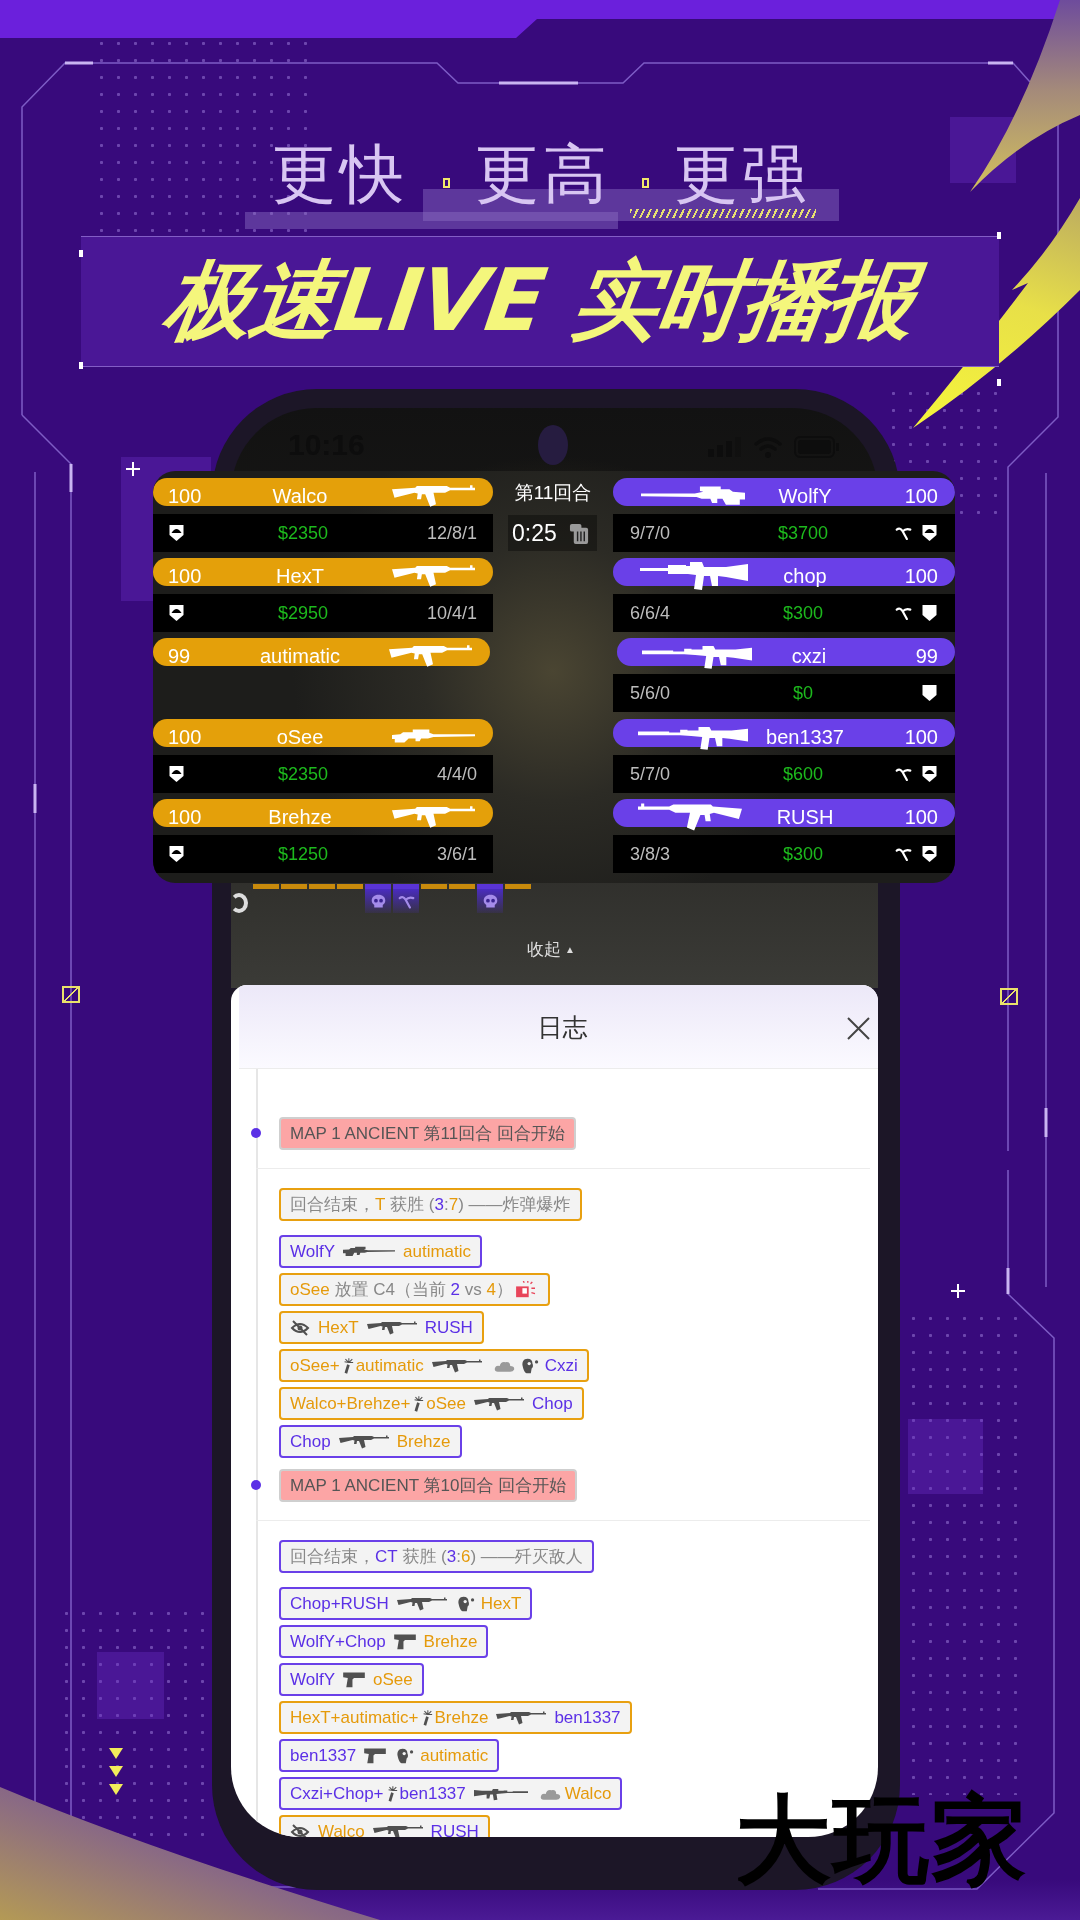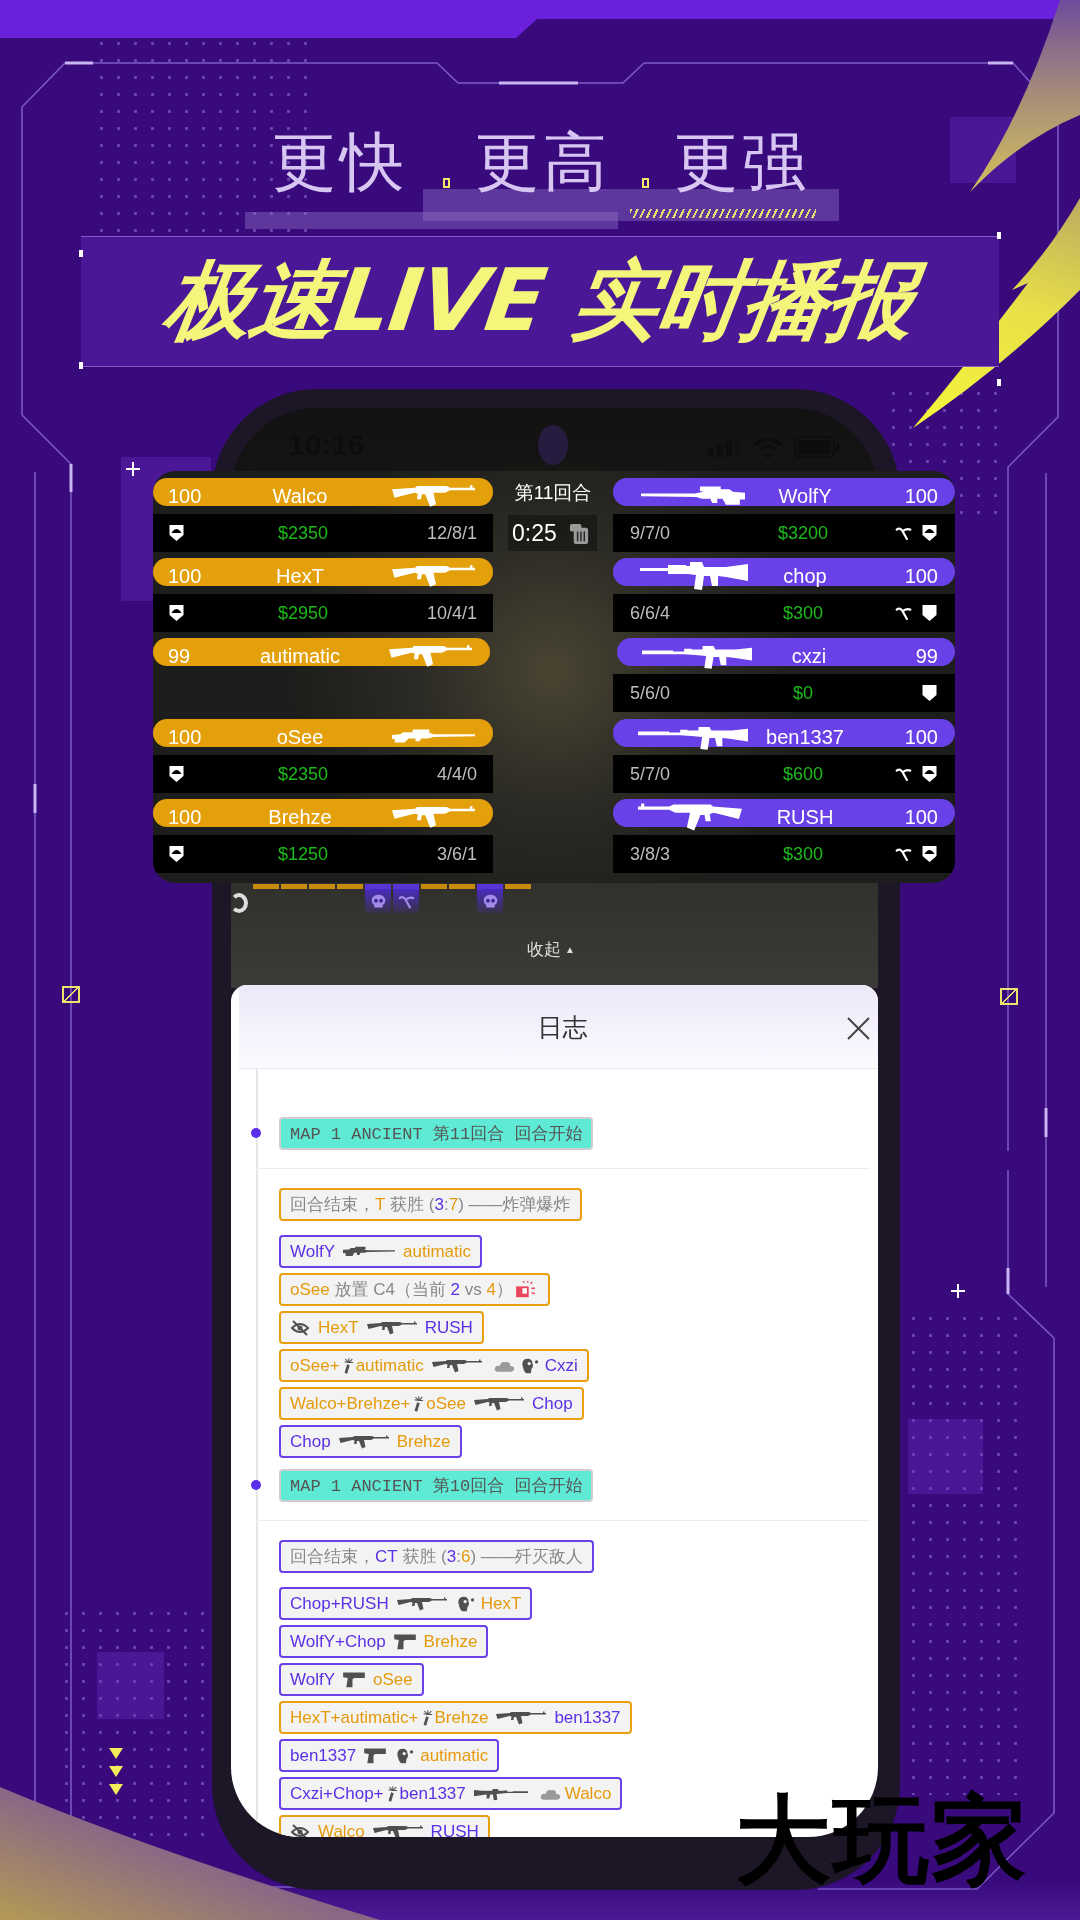--- a/index.html
+++ b/index.html
@@ -34,21 +34,21 @@
   .bolt2{left:900px;top:190px;width:180px;height:240px;
     background:linear-gradient(200deg,#B9A862 0%,#E8E048 45%,#F6F63A 100%);
     clip-path:path("M180 8 Q150 60 112 100 L128 93 Q70 170 13 238 Q100 180 180 100 Z");}
   .swoosh{left:0;top:1780px;width:380px;height:140px;
     background:linear-gradient(20deg,#B49A55 0%,#8A6A84 45%,#5E3A9A 100%);
     clip-path:path("M0 7 Q150 70 380 140 L0 140 Z");}
   .bottom-band{left:0;top:1880px;width:1080px;height:40px;
     background:linear-gradient(180deg,rgba(90,40,170,0) 0%,rgba(90,40,170,0.55) 100%);}
 
   
-  .slogan{top:128px;font-size:64px;line-height:68px;color:#D8C6F2;font-weight:300;letter-spacing:4px;
+  .slogan{top:140px;font-size:64px;line-height:68px;color:#D8C6F2;font-weight:300;letter-spacing:4px;
     font-family:"DejaVu Sans","Liberation Sans",sans-serif;}
   .sep-sq{width:7px;height:10px;border:2px solid #F2E86A;}
   .slogan-bar1{left:423px;top:189px;width:416px;height:32px;background:rgba(140,110,195,0.45);}
   .slogan-bar2{left:245px;top:212px;width:373px;height:17px;background:rgba(140,110,195,0.45);}
   .hatch{left:630px;top:209px;width:186px;height:9px;
     background:repeating-linear-gradient(115deg,#E8E070 0 2px,transparent 2px 6px);}
   .title-box{left:81px;top:236px;width:918px;height:131px;background:#4A1796;
     border-top:1px solid rgba(170,140,230,0.6);border-bottom:1px solid rgba(170,140,230,0.6);
     display:flex;align-items:center;justify-content:center;}
   .title-text{font-size:86px;font-weight:900;font-style:italic;color:#F4F67C;letter-spacing:-1px;
@@ -118,21 +118,21 @@
   .round-block + .round-block{margin-top:11px;}
   .round-start{position:relative;height:33px;margin-bottom:18px;}
   .tl-dot{position:absolute;left:-28px;top:11px;width:10px;height:10px;border-radius:50%;background:#5B30E6;}
   .divider{height:1px;background:#ECECEC;margin-left:-23px;width:614px;margin-bottom:19px;}
   .entry{height:33px;margin-bottom:5px;}
   .entry.round-end{margin-bottom:14px;}
   .box{display:inline-flex;align-items:center;height:33px;border:2px solid #CFCFCF;border-radius:4px;
     background:#F3F3F3;padding:0 9px;font-size:17px;white-space:nowrap;color:#555;}
   .box.t{border-color:#E8A010;}
   .box.ct{border-color:#6A40E8;}
-  .box.gray-box{background:#5eead4;color:#555;font-family:Liberation Mono, monospace;}
+  .box.gray-box{background:#fca5a5;color:#555;}
   .lseg{white-space:pre;}
   .c-t{color:var(--log-t);} .c-ct{color:var(--log-ct);} .c-gray{color:var(--log-gray);}
   .li{color:#505050;margin:0 8px;flex:none;}
   .li-ak47{width:50px;height:16px;}
   .li-awp{width:52px;height:14px;}
   .li-m4a1s{width:54px;height:16px;}
   .li-pistol{width:22px;height:17px;}
   .li-flash{width:12px;height:18px;margin:0 2px;}
   .li-smoke{width:21px;height:14px;color:#9a9a9a;margin:0 4px;}
   .li-headshot{width:18px;height:20px;margin:0 6px 0 2px;}
@@ -391,21 +391,21 @@
   <div class="row ct" style="top:7px">
     <div class="nbar">
       <svg class="gun" style="top:6px;width:110px;height:26px">
           <use href="#i-awp"></use>
         </svg>
       <span class="pname">WolfY</span>
       <span class="hp">100</span>
     </div>
     <div class="sbar">
       <span class="kda">9/7/0</span>
-      <span class="money">$3200</span>
+      <span class="money">$3700</span>
       <div class="equip">
         <svg style="color:#fff">
             <use href="#i-defuse"></use>
           </svg>
         <svg>
             <use href="#i-helmet"></use>
           </svg>
       </div>
     </div>
   </div>

